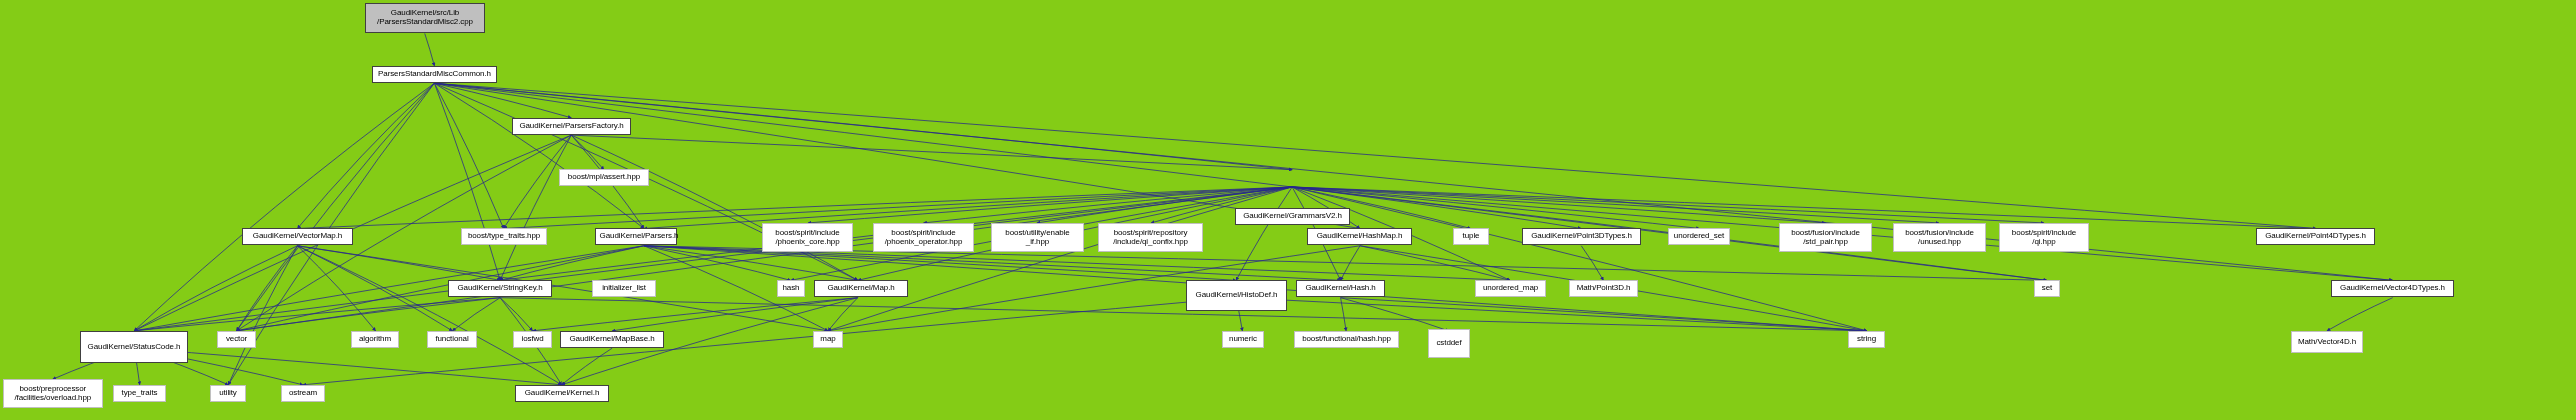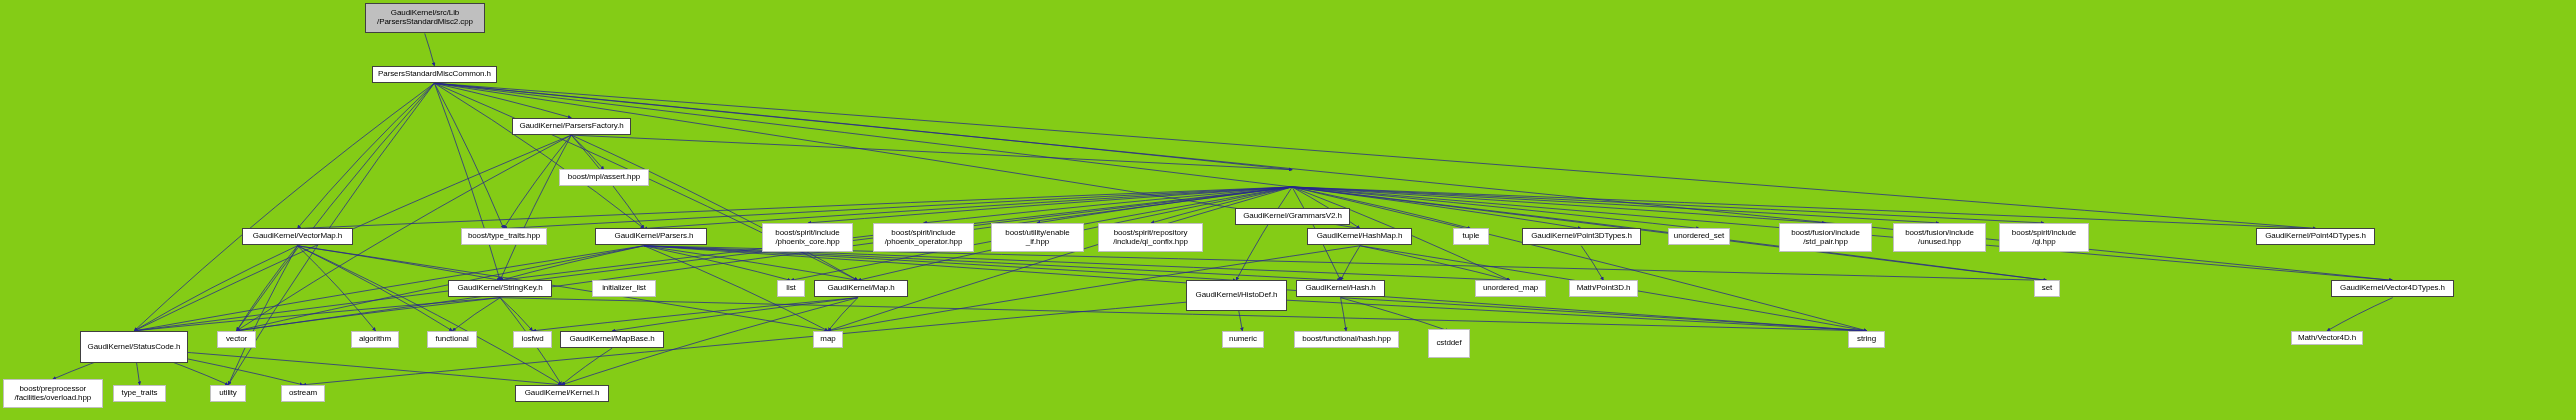--- a/index.html
+++ b/index.html
@@ -160,21 +160,21 @@
   </svg>
   <div id="node-layer">
       <div class="node root" style="left: 365px; top: 2.8px; width: 120px; height: 30px;">GaudiKernel/src/Lib
 /ParsersStandardMisc2.cpp</div>
       <div class="node internal" style="left: 372px; top: 66px; width: 125px; height: 17.3px;">ParsersStandardMiscCommon.h</div>
       <div class="node internal" style="left: 512px; top: 118px; width: 119px; height: 17.3px;">GaudiKernel/ParsersFactory.h</div>
       <div class="node external" style="left: 559px; top: 169px; width: 90px; height: 17.3px;">boost/mpl/assert.hpp</div>
       <div class="node internal" style="left: 1235px; top: 169px; width: 115px; height: 17.3px; margin-top: 39px;">GaudiKernel/GrammarsV2.h</div>
       <div class="node internal" style="left: 242px; top: 228px; width: 111px; height: 17.3px;">GaudiKernel/VectorMap.h</div>
       <div class="node external" style="left: 461px; top: 228px; width: 86px; height: 17.3px;">boost/type_traits.hpp</div>
-      <div class="node internal" style="left: 595px; top: 228px; width: 112px; height: 17.3px; padding-left: 6px;">GaudiKernel/Parsers.h</div>
+      <div class="node internal" style="left: 595px; top: 228px; width: 82px; height: 17.3px; padding-left: 6px;">GaudiKernel/Parsers.h</div>
       <div class="node external" style="left: 762px; top: 223px; width: 91px; height: 29px;">boost/spirit/include
 /phoenix_core.hpp</div>
       <div class="node external" style="left: 873px; top: 223px; width: 101px; height: 29px;">boost/spirit/include
 /phoenix_operator.hpp</div>
       <div class="node external" style="left: 991px; top: 223px; width: 93px; height: 29px;">boost/utility/enable
 _if.hpp</div>
       <div class="node external" style="left: 1098px; top: 223px; width: 105px; height: 29px;">boost/spirit/repository
 /include/qi_confix.hpp</div>
       <div class="node internal" style="left: 1307px; top: 228px; width: 105px; height: 17.3px;">GaudiKernel/HashMap.h</div>
       <div class="node external" style="left: 1453px; top: 228px; width: 36px; height: 17.3px;">tuple</div>
@@ -182,28 +182,28 @@
       <div class="node external" style="left: 1668px; top: 228px; width: 62px; height: 17.3px;">unordered_set</div>
       <div class="node external" style="left: 1779px; top: 223px; width: 93px; height: 29px;">boost/fusion/include
 /std_pair.hpp</div>
       <div class="node external" style="left: 1893px; top: 223px; width: 93px; height: 29px;">boost/fusion/include
 /unused.hpp</div>
       <div class="node external" style="left: 1999px; top: 223px; width: 90px; height: 29px;">boost/spirit/include
 /qi.hpp</div>
       <div class="node internal" style="left: 2256px; top: 228px; width: 119px; height: 17.3px;">GaudiKernel/Point4DTypes.h</div>
       <div class="node internal" style="left: 448px; top: 280px; width: 104px; height: 17.3px;">GaudiKernel/StringKey.h</div>
       <div class="node external" style="left: 592px; top: 280px; width: 64px; height: 17.3px;">initializer_list</div>
-      <div class="node external" style="left: 777px; top: 280px; width: 28px; height: 17.3px;">list</div>
+      <div class="node external" style="left: 777px; top: 280px; width: 28px; height: 17.3px;">hash</div>
       <div class="node internal" style="left: 814px; top: 280px; width: 94px; height: 17.3px;">GaudiKernel/Map.h</div>
       <div class="node internal" style="left: 1186px; top: 280px; width: 101px; height: 31px;">GaudiKernel/HistoDef.h</div>
       <div class="node internal" style="left: 1296px; top: 280px; width: 89px; height: 17.3px;">GaudiKernel/Hash.h</div>
       <div class="node external" style="left: 1475px; top: 280px; width: 71px; height: 17.3px;">unordered_map</div>
       <div class="node external" style="left: 1569px; top: 280px; width: 69px; height: 17.3px;">Math/Point3D.h</div>
       <div class="node external" style="left: 2034px; top: 280px; width: 26px; height: 17.3px;">set</div>
-      <div class="node external" style="left: 2291px; top: 331px; width: 72px; height: 14px;">Math/Vector4D.h</div>
+      <div class="node external" style="left: 2291px; top: 331px; width: 72px; height: 22px;">Math/Vector4D.h</div>
       <div class="node internal" style="left: 2331px; top: 280px; width: 123px; height: 17.3px;">GaudiKernel/Vector4DTypes.h</div>
       <div class="node internal" style="left: 80px; top: 331px; width: 108px; height: 32px;">GaudiKernel/StatusCode.h</div>
       <div class="node external" style="left: 217px; top: 331px; width: 39px; height: 17.3px;">vector</div>
       <div class="node external" style="left: 351px; top: 331px; width: 48px; height: 17.3px;">algorithm</div>
       <div class="node external" style="left: 427px; top: 331px; width: 50px; height: 17.3px; text-align: right;">functional</div>
       <div class="node external" style="left: 513px; top: 331px; width: 39px; height: 17.3px;">iosfwd</div>
       <div class="node internal" style="left: 560px; top: 331px; width: 104px; height: 17.3px;">GaudiKernel/MapBase.h</div>
       <div class="node external" style="left: 813px; top: 331px; width: 30px; height: 17.3px;">map</div>
       <div class="node external" style="left: 1222px; top: 331px; width: 42px; height: 17.3px;">numeric</div>
       <div class="node external" style="left: 1294px; top: 331px; width: 105px; height: 17.3px;">boost/functional/hash.hpp</div>

